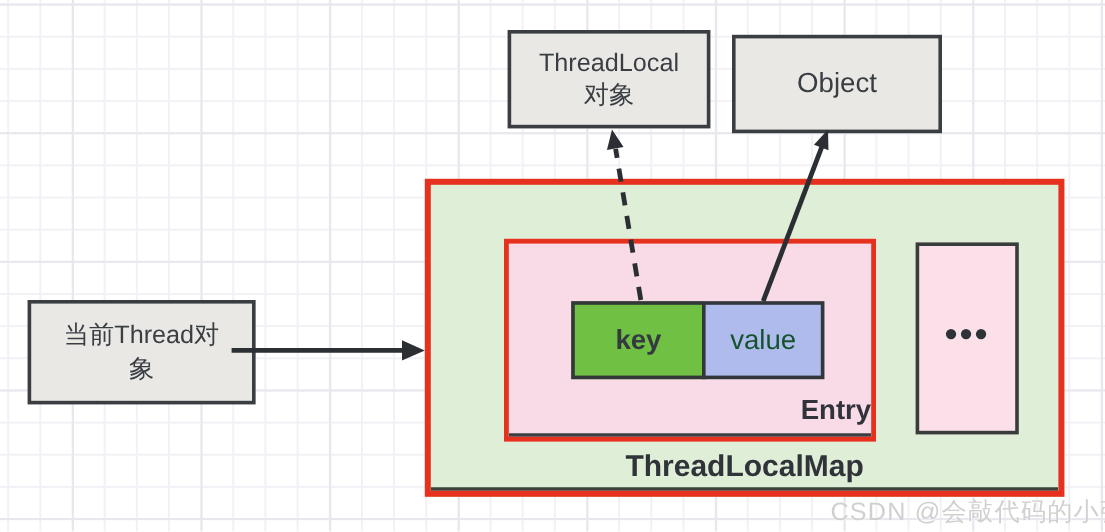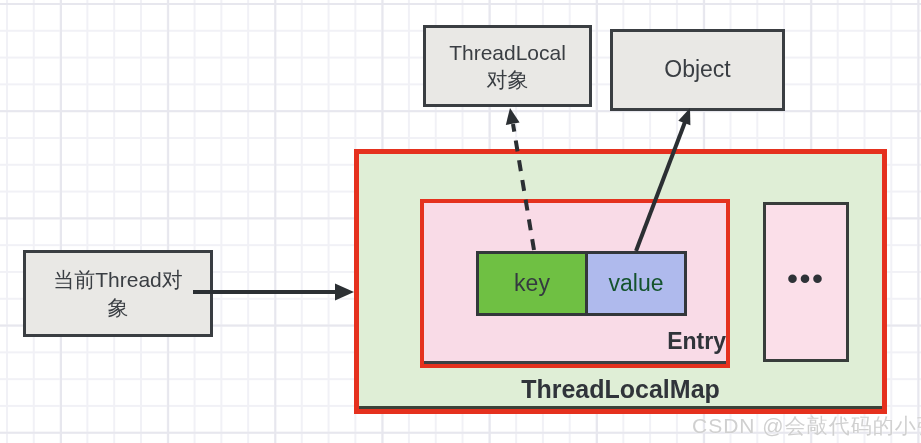--- a/index.html
+++ b/index.html
@@ -47,21 +47,21 @@
     background:#f9dbe7;
     border:4px solid #e5311e;
     box-shadow:inset 0 -3px 0 #3c4044;
   }
   .entry-label{
     position:absolute;left:0;right:0;bottom:9px;
     text-align:right;font-weight:bold;font-size:23px;color:#30343a;
   }
   .key-box{
     left:476px;top:251px;width:112px;height:65px;
-    background:#6fc043;border:3px solid #33373a;font-size:23px;color:#343a40;
+    background:#6fc043;border:3px solid #33373a;font-size:23px;color:#343a40;font-weight:bold;
   }
   .value-box{
     left:585px;top:251px;width:102px;height:65px;
     background:#afbaed;border:3px solid #33373a;font-size:23px;color:#14532d;
   }
   .dots-box{
     left:763px;top:202px;width:86px;height:160px;
     background:#fbdfe9;border:3px solid #383d3b;
   }
   .dots{

